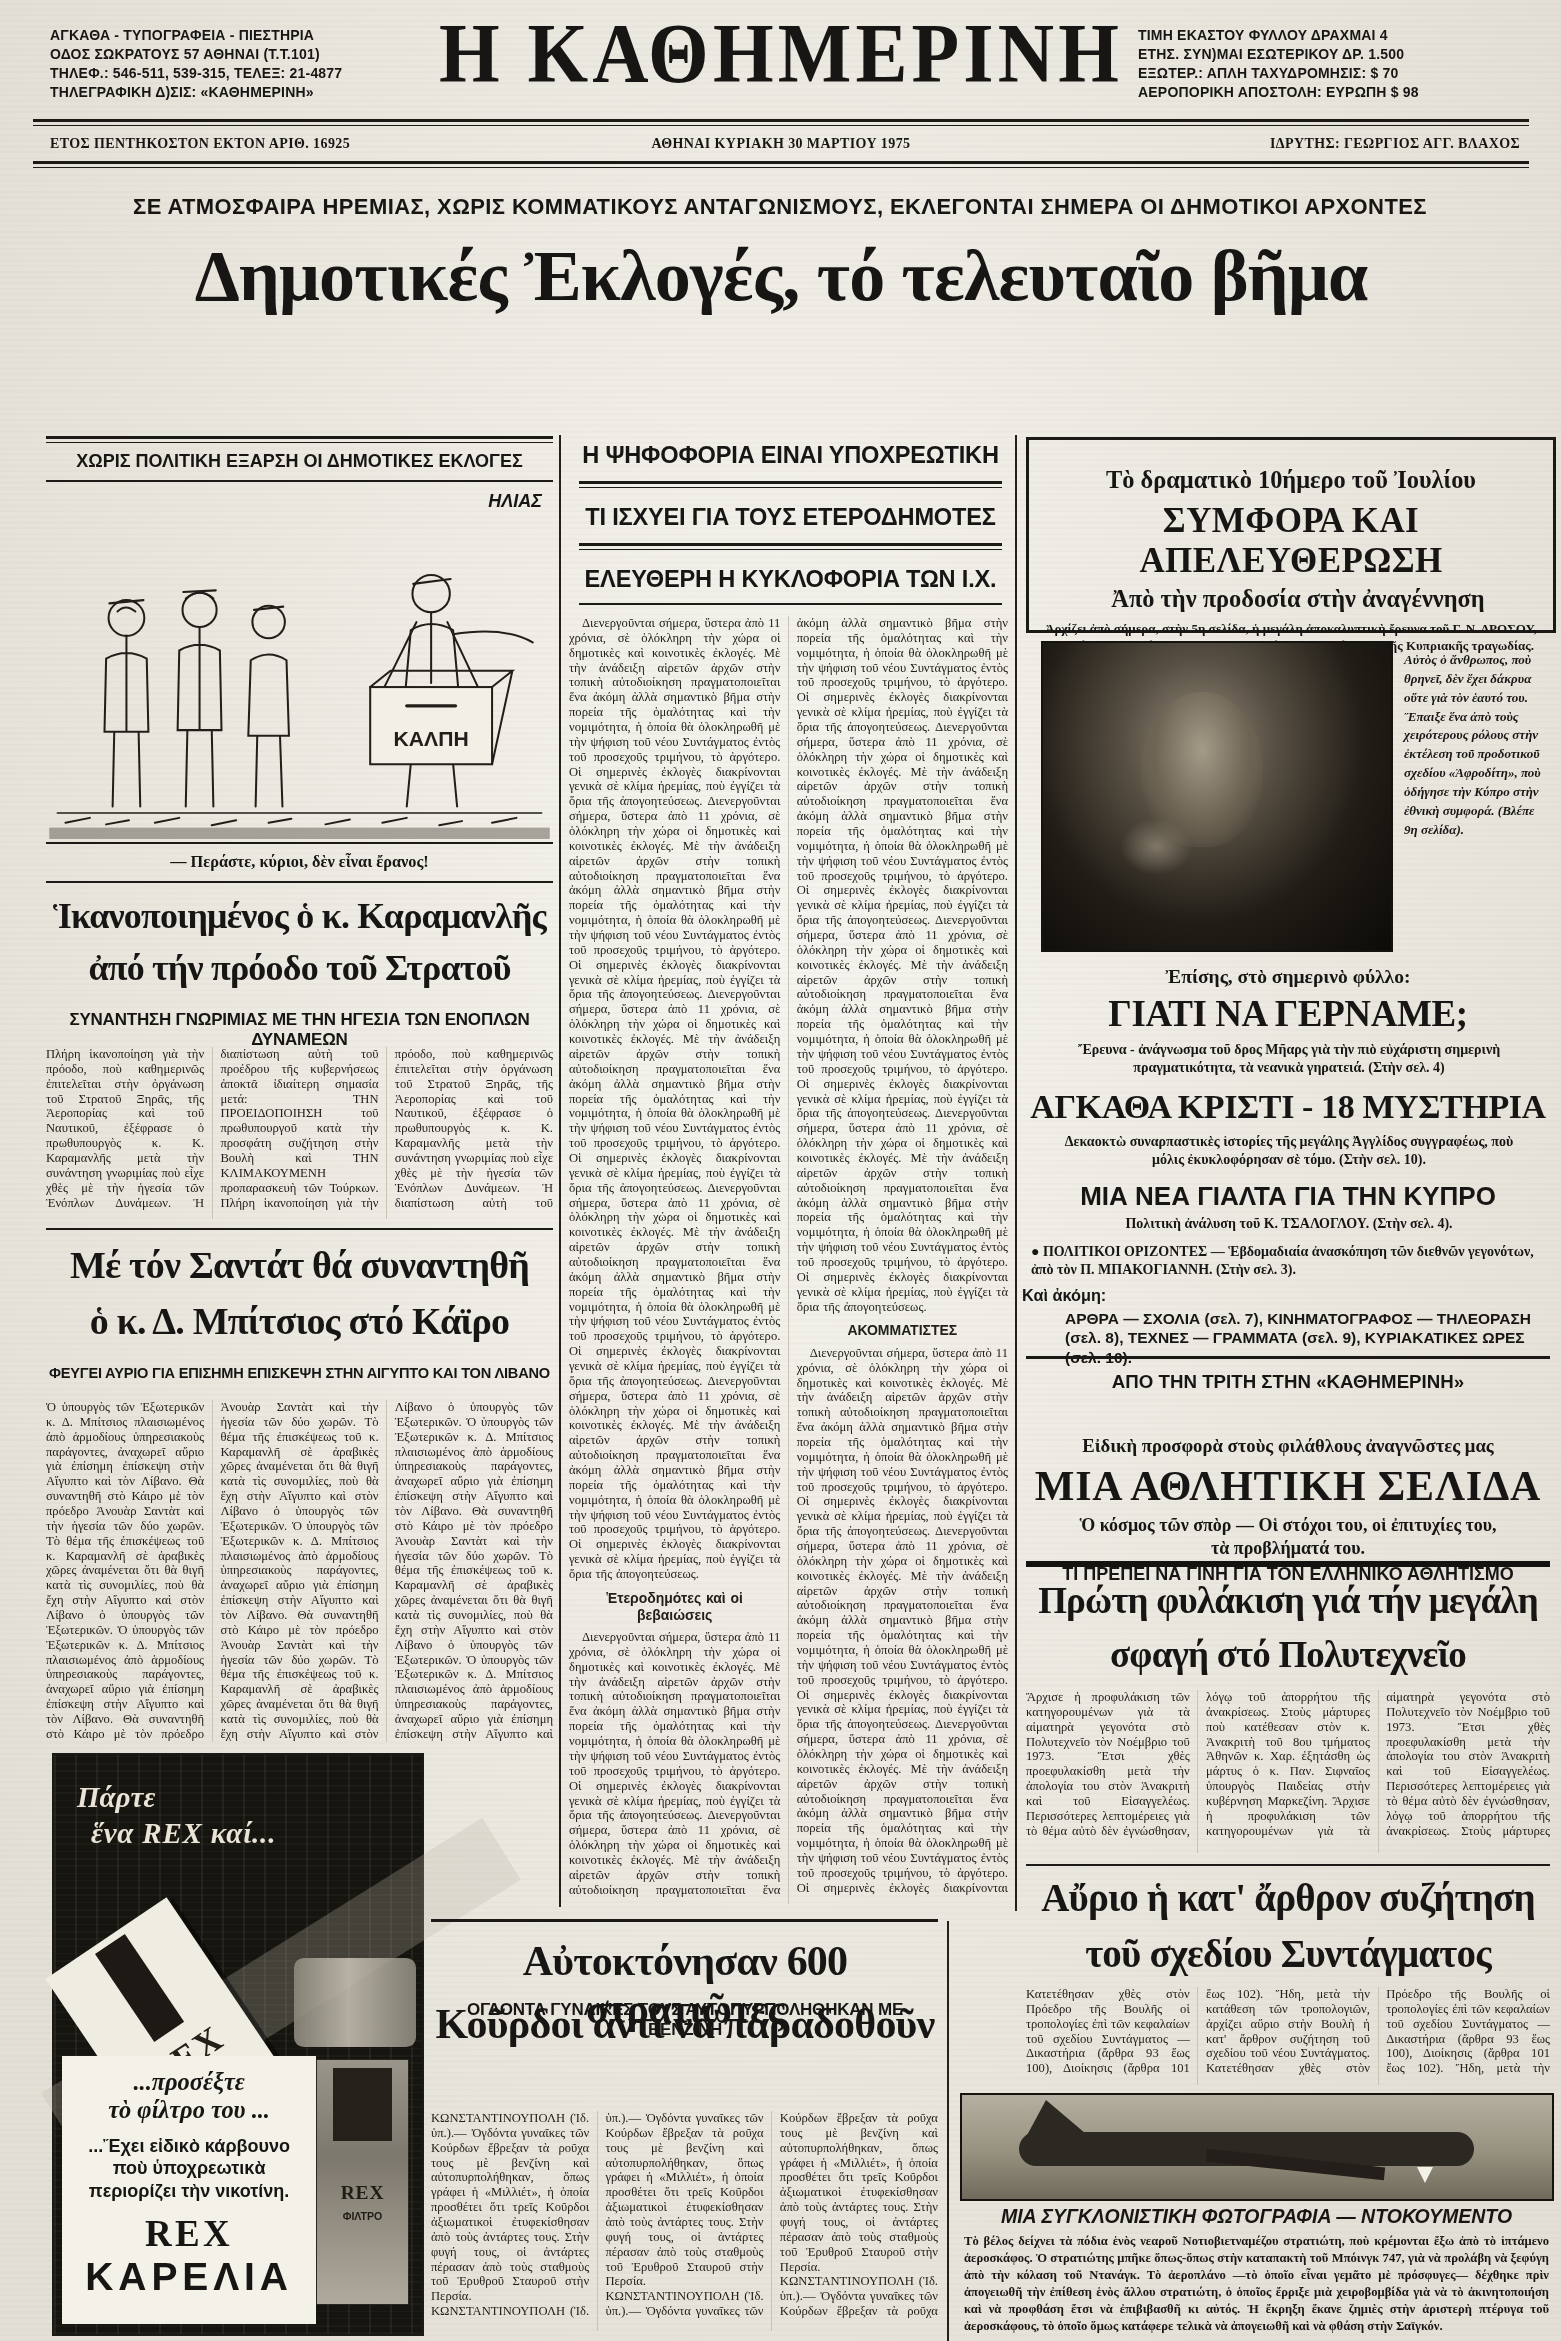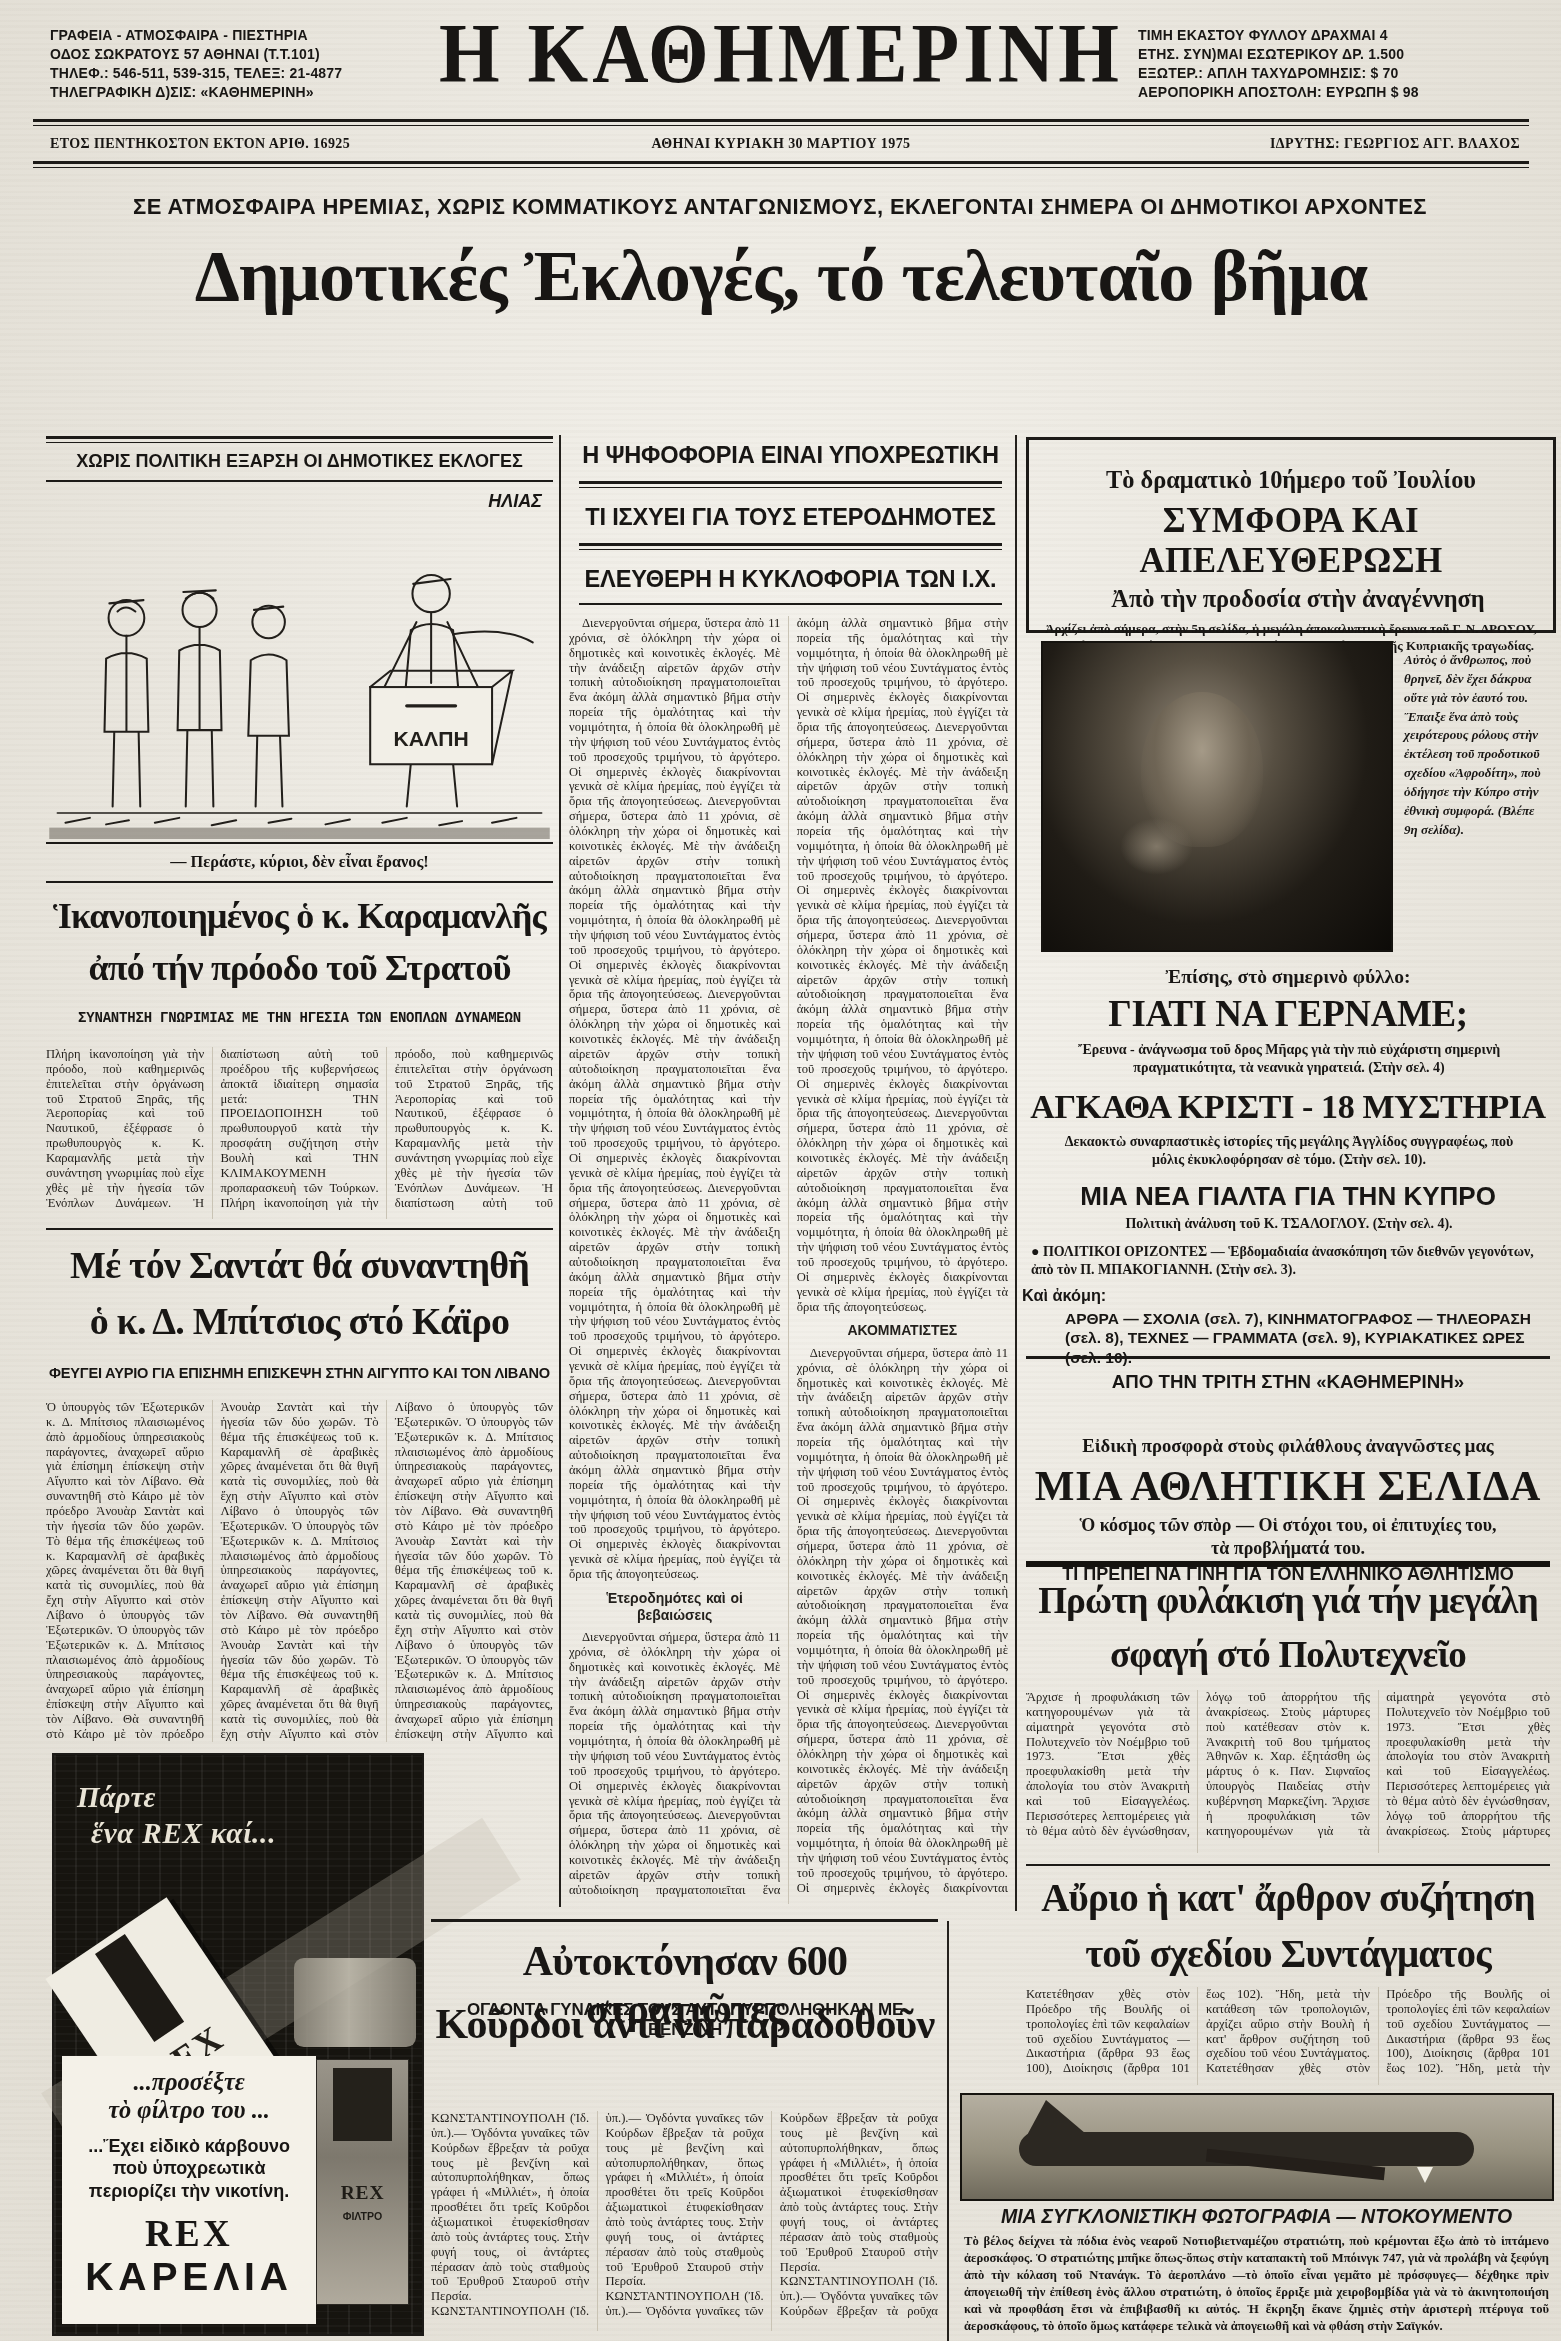--- a/index.html
+++ b/index.html
@@ -34,21 +34,21 @@
   .todaytitle{font:900 37px/1 "Liberation Serif",serif;letter-spacing:-0.4px;}
   .todaydesc{font:700 14px/1.3 "Liberation Serif",serif;}
   .white-panel{background:#f4f1e8;}
 </style>
 </head>
 <body>
 
 <div class="page">
 
   <div class="abs mast-info" style="left:50px;top:26px;width:350px;">
-    <div>ΓΡΑΦΕΙΑ - ΑΤΜΟΣΦΑΙΡΑ - ΠΙΕΣΤΗΡΙΑ</div>
+    <div>ΑΓΚΑΘΑ - ΤΥΠΟΓΡΑΦΕΙΑ - ΠΙΕΣΤΗΡΙΑ</div>
     <div>ΟΔΟΣ ΣΩΚΡΑΤΟΥΣ 57 ΑΘΗΝΑΙ (Τ.Τ.101)</div>
     <div>ΤΗΛΕΦ.: 546-511, 539-315, ΤΕΛΕΞ: 21-4877</div>
     <div>ΤΗΛΕΓΡΑΦΙΚΗ Δ)ΣΙΣ: «ΚΑΘΗΜΕΡΙΝΗ»</div>
   </div>
 
   <div class="abs ctr mast-title" style="left:415px;top:14.6px;width:732px;">Η ΚΑΘΗΜΕΡΙΝΗ</div>
 
   <div class="abs mast-info" style="left:1138px;top:26px;width:390px;">
     <div>ΤΙΜΗ ΕΚΑΣΤΟΥ ΦΥΛΛΟΥ ΔΡΑΧΜΑΙ 4</div>
     <div>ΕΤΗΣ. ΣΥΝ)ΜΑΙ ΕΣΩΤΕΡΙΚΟΥ ΔΡ. 1.500</div>
@@ -111,21 +111,21 @@
       <rect x="0" y="418" width="616" height="14" fill="#6b665c" opacity="0.55"></rect>
     </svg>
   </div>
 
   <div class="abs hr1" style="left:46px;top:842px;width:507px;"></div>
   <div class="abs ctr capt" style="left:46px;top:852px;width:507px;">— Περάστε, κύριοι, δὲν εἶναι ἔρανος!</div>
   <div class="abs hr1" style="left:46px;top:881px;width:507px;"></div>
 
   <div class="abs ctr h-serif" style="left:46px;top:895px;width:507px;font-size:36px;letter-spacing:-0.8px;">Ἱκανοποιημένος ὁ κ. Καραμανλῆς</div>
   <div class="abs ctr h-serif" style="left:46px;top:947px;width:507px;font-size:36px;letter-spacing:-0.8px;">ἀπό τήν πρόοδο τοῦ Στρατοῦ</div>
-  <div class="abs ctr subdeck" style="left:46px;top:1010px;width:507px;font-size:14px;letter-spacing:-0.2px;font-family:Liberation Mono, monospace;">ΣΥΝΑΝΤΗΣΗ ΓΝΩΡΙΜΙΑΣ ΜΕ ΤΗΝ ΗΓΕΣΙΑ ΤΩΝ ΕΝΟΠΛΩΝ ΔΥΝΑΜΕΩΝ</div>
+  <div class="abs ctr subdeck" style="left:46px;top:1010px;width:507px;font-size:17px;letter-spacing:-0.2px;">ΣΥΝΑΝΤΗΣΗ ΓΝΩΡΙΜΙΑΣ ΜΕ ΤΗΝ ΗΓΕΣΙΑ ΤΩΝ ΕΝΟΠΛΩΝ ΔΥΝΑΜΕΩΝ</div>
   <div class="abs art-body" style="left:46px;top:1047px;width:507px;height:172px;column-count:3;">Πλήρη ἱκανοποίηση γιὰ τὴν πρόοδο, ποὺ καθημερινῶς ἐπιτελεῖται στὴν ὀργάνωση τοῦ Στρατοῦ Ξηρᾶς, τῆς Ἀεροπορίας καὶ τοῦ Ναυτικοῦ, ἐξέφρασε ὁ πρωθυπουργὸς κ. Κ. Καραμανλῆς μετὰ τὴν συνάντηση γνωριμίας ποὺ εἶχε χθὲς μὲ τὴν ἡγεσία τῶν Ἐνόπλων Δυνάμεων. Ἡ διαπίστωση αὐτὴ τοῦ προέδρου τῆς κυβερνήσεως ἀποκτᾶ ἰδιαίτερη σημασία μετά: ΤΗΝ ΠΡΟΕΙΔΟΠΟΙΗΣΗ τοῦ πρωθυπουργοῦ κατὰ τὴν προσφάτη συζήτηση στὴν Βουλὴ καὶ ΤΗΝ ΚΛΙΜΑΚΟΥΜΕΝΗ προπαρασκευὴ τῶν Τούρκων. Πλήρη ἱκανοποίηση γιὰ τὴν πρόοδο, ποὺ καθημερινῶς ἐπιτελεῖται στὴν ὀργάνωση τοῦ Στρατοῦ Ξηρᾶς, τῆς Ἀεροπορίας καὶ τοῦ Ναυτικοῦ, ἐξέφρασε ὁ πρωθυπουργὸς κ. Κ. Καραμανλῆς μετὰ τὴν συνάντηση γνωριμίας ποὺ εἶχε χθὲς μὲ τὴν ἡγεσία τῶν Ἐνόπλων Δυνάμεων. Ἡ διαπίστωση αὐτὴ τοῦ προέδρου τῆς κυβερνήσεως ἀποκτᾶ ἰδιαίτερη σημασία μετά: ΤΗΝ ΠΡΟΕΙΔΟΠΟΙΗΣΗ τοῦ πρωθυπουργοῦ κατὰ τὴν προσφάτη συζήτηση στὴν Βουλὴ καὶ ΤΗΝ ΚΛΙΜΑΚΟΥΜΕΝΗ προπαρασκευὴ τῶν Τούρκων. Πλήρη ἱκανοποίηση γιὰ τὴν πρόοδο, ποὺ καθημερινῶς ἐπιτελεῖται στὴν ὀργάνωση τοῦ Στρατοῦ Ξηρᾶς, τῆς Ἀεροπορίας καὶ τοῦ Ναυτικοῦ, ἐξέφρασε ὁ πρωθυπουργὸς κ. Κ. Καραμανλῆς μετὰ τὴν συνάντηση γνωριμίας ποὺ εἶχε χθὲς μὲ τὴν ἡγεσία τῶν Ἐνόπλων Δυνάμεων. Ἡ διαπίστωση αὐτὴ τοῦ προέδρου τῆς κυβερνήσεως ἀποκτᾶ ἰδιαίτερη σημασία μετά: ΤΗΝ ΠΡΟΕΙΔΟΠΟΙΗΣΗ τοῦ πρωθυπουργοῦ κατὰ τὴν προσφάτη συζήτηση στὴν Βουλὴ καὶ ΤΗΝ ΚΛΙΜΑΚΟΥΜΕΝΗ προπαρασκευὴ τῶν Τούρκων. Πλήρη ἱκανοποίηση γιὰ τὴν πρόοδο, ποὺ καθημερινῶς ἐπιτελεῖται στὴν ὀργάνωση τοῦ Στρατοῦ Ξηρᾶς, τῆς Ἀεροπορίας καὶ τοῦ Ναυτικοῦ, ἐξέφρασε ὁ πρωθυπουργὸς κ. Κ. Καραμανλῆς μετὰ τὴν συνάντηση γνωριμίας ποὺ εἶχε χθὲς μὲ τὴν ἡγεσία τῶν Ἐνόπλων Δυνάμεων. Ἡ διαπίστωση αὐτὴ τοῦ προέδρου τῆς κυβερνήσεως ἀποκτᾶ ἰδιαίτερη σημασία μετά: ΤΗΝ ΠΡΟΕΙΔΟΠΟΙΗΣΗ τοῦ πρωθυπουργοῦ κατὰ τὴν προσφάτη συζήτηση στὴν Βουλὴ καὶ ΤΗΝ ΚΛΙΜΑΚΟΥΜΕΝΗ προπαρασκευὴ τῶν Τούρκων.</div>
 
   <div class="abs hr1" style="left:46px;top:1228px;width:507px;"></div>
 
   <div class="abs ctr h-serif" style="left:46px;top:1243px;width:507px;font-size:38px;letter-spacing:-0.8px;">Μέ τόν Σαντάτ θά συναντηθῆ</div>
   <div class="abs ctr h-serif" style="left:46px;top:1299px;width:507px;font-size:38px;letter-spacing:-0.8px;">ὁ κ. Δ. Μπίτσιος στό Κάϊρο</div>
   <div class="abs ctr subdeck" style="left:46px;top:1365px;width:507px;font-size:14.6px;letter-spacing:-0.2px;">ΦΕΥΓΕΙ ΑΥΡΙΟ ΓΙΑ ΕΠΙΣΗΜΗ ΕΠΙΣΚΕΨΗ ΣΤΗΝ ΑΙΓΥΠΤΟ ΚΑΙ ΤΟΝ ΛΙΒΑΝΟ</div>
   <div class="abs art-body" style="left:46px;top:1400px;width:507px;height:342px;column-count:3;">Ὁ ὑπουργὸς τῶν Ἐξωτερικῶν κ. Δ. Μπίτσιος πλαισιωμένος ἀπὸ ἁρμοδίους ὑπηρεσιακοὺς παράγοντες, ἀναχωρεῖ αὔριο γιὰ ἐπίσημη ἐπίσκεψη στὴν Αἴγυπτο καὶ τὸν Λίβανο. Θὰ συναντηθῆ στὸ Κάιρο μὲ τὸν πρόεδρο Ἀνουὰρ Σαντὰτ καὶ τὴν ἡγεσία τῶν δύο χωρῶν. Τὸ θέμα τῆς ἐπισκέψεως τοῦ κ. Καραμανλῆ σὲ ἀραβικὲς χῶρες ἀναμένεται ὅτι θὰ θιγῆ κατὰ τὶς συνομιλίες, ποὺ θὰ ἔχη στὴν Αἴγυπτο καὶ στὸν Λίβανο ὁ ὑπουργὸς τῶν Ἐξωτερικῶν. Ὁ ὑπουργὸς τῶν Ἐξωτερικῶν κ. Δ. Μπίτσιος πλαισιωμένος ἀπὸ ἁρμοδίους ὑπηρεσιακοὺς παράγοντες, ἀναχωρεῖ αὔριο γιὰ ἐπίσημη ἐπίσκεψη στὴν Αἴγυπτο καὶ τὸν Λίβανο. Θὰ συναντηθῆ στὸ Κάιρο μὲ τὸν πρόεδρο Ἀνουὰρ Σαντὰτ καὶ τὴν ἡγεσία τῶν δύο χωρῶν. Τὸ θέμα τῆς ἐπισκέψεως τοῦ κ. Καραμανλῆ σὲ ἀραβικὲς χῶρες ἀναμένεται ὅτι θὰ θιγῆ κατὰ τὶς συνομιλίες, ποὺ θὰ ἔχη στὴν Αἴγυπτο καὶ στὸν Λίβανο ὁ ὑπουργὸς τῶν Ἐξωτερικῶν. Ὁ ὑπουργὸς τῶν Ἐξωτερικῶν κ. Δ. Μπίτσιος πλαισιωμένος ἀπὸ ἁρμοδίους ὑπηρεσιακοὺς παράγοντες, ἀναχωρεῖ αὔριο γιὰ ἐπίσημη ἐπίσκεψη στὴν Αἴγυπτο καὶ τὸν Λίβανο. Θὰ συναντηθῆ στὸ Κάιρο μὲ τὸν πρόεδρο Ἀνουὰρ Σαντὰτ καὶ τὴν ἡγεσία τῶν δύο χωρῶν. Τὸ θέμα τῆς ἐπισκέψεως τοῦ κ. Καραμανλῆ σὲ ἀραβικὲς χῶρες ἀναμένεται ὅτι θὰ θιγῆ κατὰ τὶς συνομιλίες, ποὺ θὰ ἔχη στὴν Αἴγυπτο καὶ στὸν Λίβανο ὁ ὑπουργὸς τῶν Ἐξωτερικῶν. Ὁ ὑπουργὸς τῶν Ἐξωτερικῶν κ. Δ. Μπίτσιος πλαισιωμένος ἀπὸ ἁρμοδίους ὑπηρεσιακοὺς παράγοντες, ἀναχωρεῖ αὔριο γιὰ ἐπίσημη ἐπίσκεψη στὴν Αἴγυπτο καὶ τὸν Λίβανο. Θὰ συναντηθῆ στὸ Κάιρο μὲ τὸν πρόεδρο Ἀνουὰρ Σαντὰτ καὶ τὴν ἡγεσία τῶν δύο χωρῶν. Τὸ θέμα τῆς ἐπισκέψεως τοῦ κ. Καραμανλῆ σὲ ἀραβικὲς χῶρες ἀναμένεται ὅτι θὰ θιγῆ κατὰ τὶς συνομιλίες, ποὺ θὰ ἔχη στὴν Αἴγυπτο καὶ στὸν Λίβανο ὁ ὑπουργὸς τῶν Ἐξωτερικῶν. Ὁ ὑπουργὸς τῶν Ἐξωτερικῶν κ. Δ. Μπίτσιος πλαισιωμένος ἀπὸ ἁρμοδίους ὑπηρεσιακοὺς παράγοντες, ἀναχωρεῖ αὔριο γιὰ ἐπίσημη ἐπίσκεψη στὴν Αἴγυπτο καὶ τὸν Λίβανο. Θὰ συναντηθῆ στὸ Κάιρο μὲ τὸν πρόεδρο Ἀνουὰρ Σαντὰτ καὶ τὴν ἡγεσία τῶν δύο χωρῶν. Τὸ θέμα τῆς ἐπισκέψεως τοῦ κ. Καραμανλῆ σὲ ἀραβικὲς χῶρες ἀναμένεται ὅτι θὰ θιγῆ κατὰ τὶς συνομιλίες, ποὺ θὰ ἔχη στὴν Αἴγυπτο καὶ στὸν Λίβανο ὁ ὑπουργὸς τῶν Ἐξωτερικῶν. Ὁ ὑπουργὸς τῶν Ἐξωτερικῶν κ. Δ. Μπίτσιος πλαισιωμένος ἀπὸ ἁρμοδίους ὑπηρεσιακοὺς παράγοντες, ἀναχωρεῖ αὔριο γιὰ ἐπίσημη ἐπίσκεψη στὴν Αἴγυπτο καὶ τὸν Λίβανο. Θὰ συναντηθῆ στὸ Κάιρο μὲ τὸν πρόεδρο Ἀνουὰρ Σαντὰτ καὶ τὴν ἡγεσία τῶν δύο χωρῶν. Τὸ θέμα τῆς ἐπισκέψεως τοῦ κ. Καραμανλῆ σὲ ἀραβικὲς χῶρες ἀναμένεται ὅτι θὰ θιγῆ κατὰ τὶς συνομιλίες, ποὺ θὰ ἔχη στὴν Αἴγυπτο καὶ στὸν Λίβανο ὁ ὑπουργὸς τῶν Ἐξωτερικῶν. Ὁ ὑπουργὸς τῶν Ἐξωτερικῶν κ. Δ. Μπίτσιος πλαισιωμένος ἀπὸ ἁρμοδίους ὑπηρεσιακοὺς παράγοντες, ἀναχωρεῖ αὔριο γιὰ ἐπίσημη ἐπίσκεψη στὴν Αἴγυπτο καὶ τὸν Λίβανο. Θὰ συναντηθῆ στὸ Κάιρο μὲ τὸν πρόεδρο Ἀνουὰρ Σαντὰτ καὶ τὴν ἡγεσία τῶν δύο χωρῶν. Τὸ θέμα τῆς ἐπισκέψεως τοῦ κ. Καραμανλῆ σὲ ἀραβικὲς χῶρες ἀναμένεται ὅτι θὰ θιγῆ κατὰ τὶς συνομιλίες, ποὺ θὰ ἔχη στὴν Αἴγυπτο καὶ στὸν Λίβανο ὁ ὑπουργὸς τῶν Ἐξωτερικῶν. Ὁ ὑπουργὸς τῶν Ἐξωτερικῶν κ. Δ. Μπίτσιος πλαισιωμένος ἀπὸ ἁρμοδίους ὑπηρεσιακοὺς παράγοντες, ἀναχωρεῖ αὔριο γιὰ ἐπίσημη ἐπίσκεψη στὴν Αἴγυπτο καὶ τὸν Λίβανο. Θὰ συναντηθῆ στὸ Κάιρο μὲ τὸν πρόεδρο Ἀνουὰρ Σαντὰτ καὶ τὴν ἡγεσία τῶν δύο χωρῶν. Τὸ θέμα τῆς ἐπισκέψεως τοῦ κ. Καραμανλῆ σὲ ἀραβικὲς χῶρες ἀναμένεται ὅτι θὰ θιγῆ κατὰ τὶς συνομιλίες, ποὺ θὰ ἔχη στὴν Αἴγυπτο καὶ στὸν Λίβανο ὁ ὑπουργὸς τῶν Ἐξωτερικῶν.</div>
 
   <div class="abs" style="left:52px;top:1753px;width:368px;height:579px;border:2.4px solid #1c1a17;background:#16140f;

